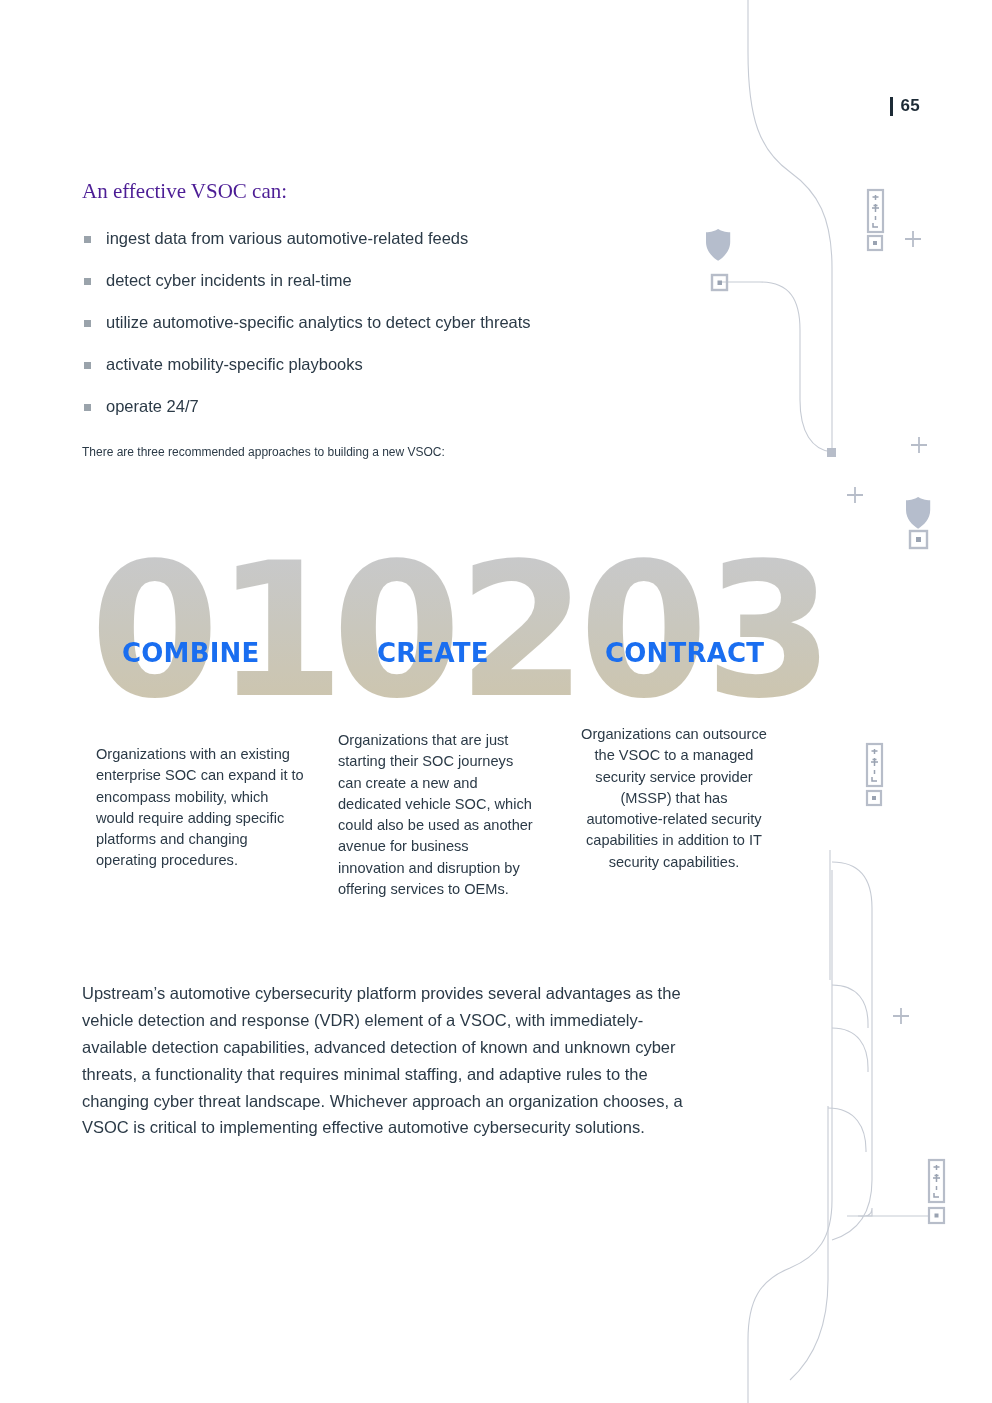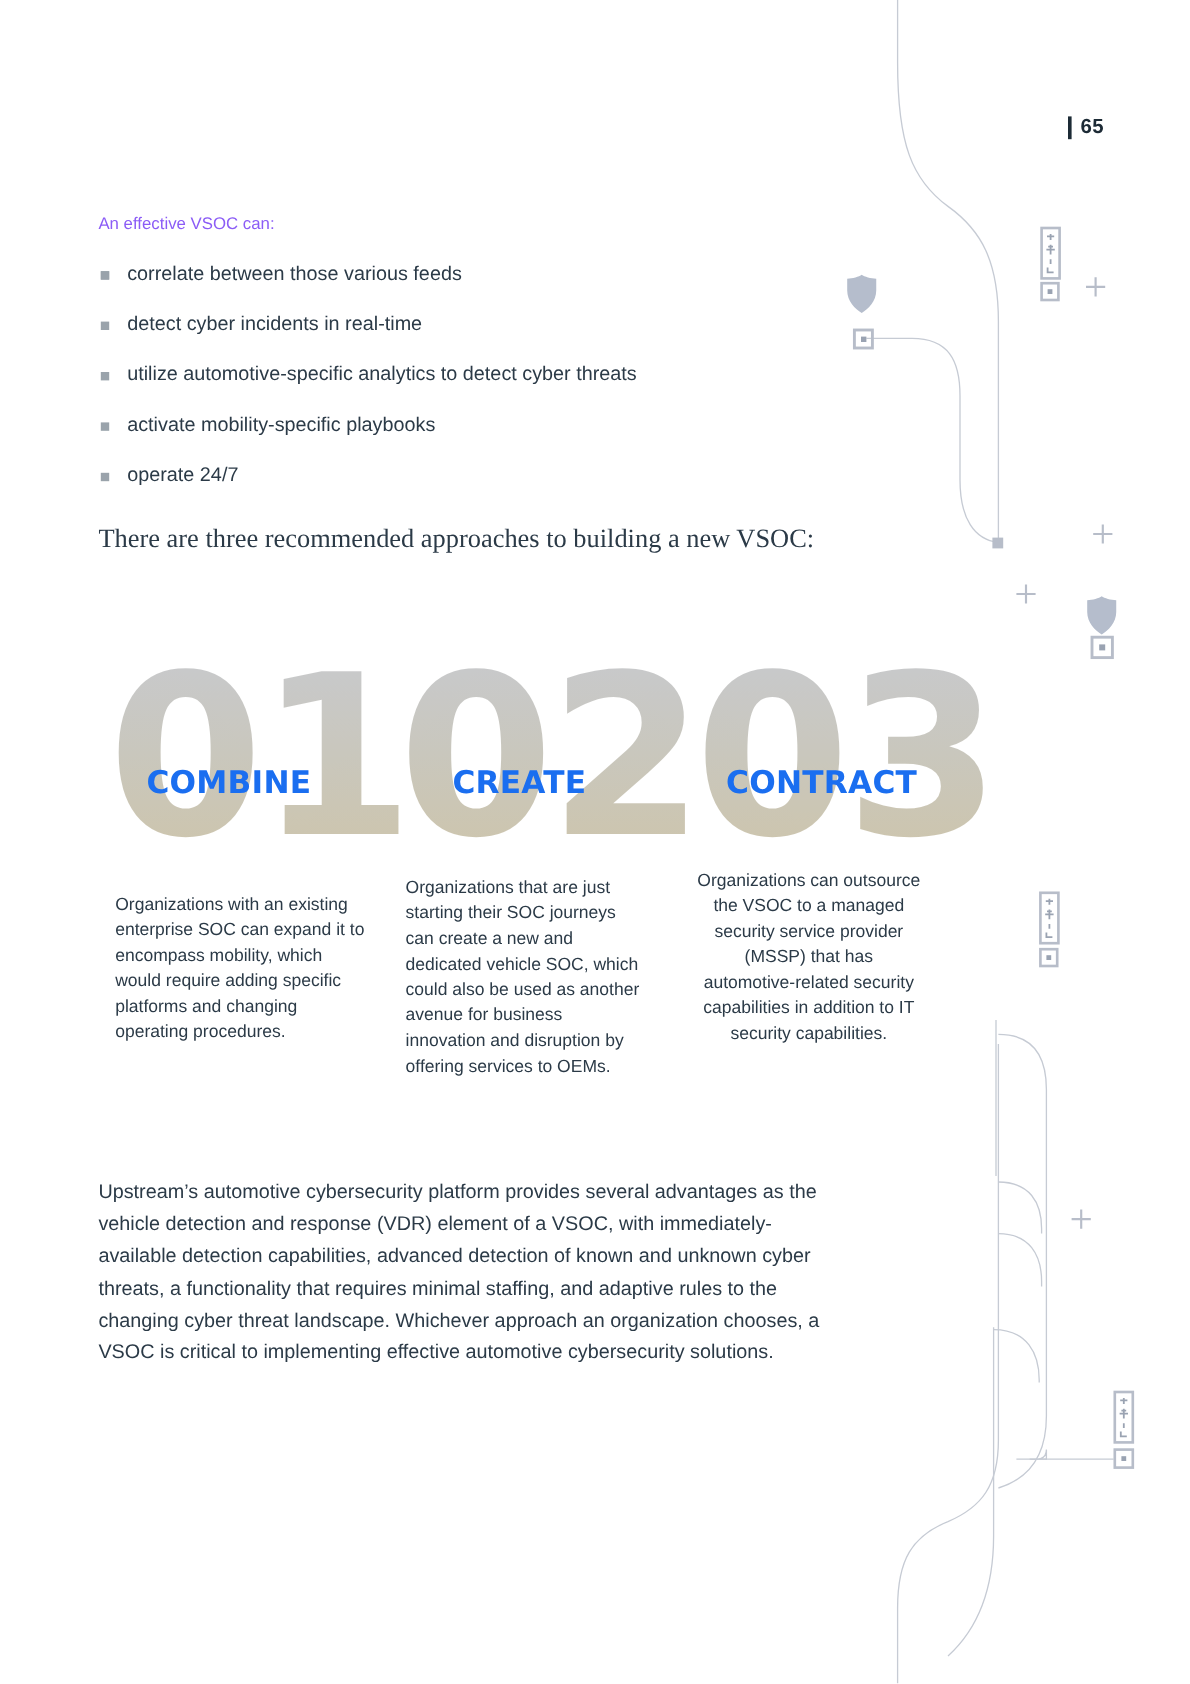--- a/index.html
+++ b/index.html
@@ -56,24 +56,25 @@
 
   
   .content {
     position: absolute;
     left: 82px;
     top: 176px;
     width: 640px;
   }
 
   .lead {
-    font-size: 14px;
+    font-size: 21px;
     line-height: 1.45;
-    color: #8b5cf6;
+    color: #4c1d95;
     margin: 0 0 22px 0;
+    font-family: Liberation Serif, serif;
   }
 
   ul.bullets {
     list-style: none;
     margin: 0;
     padding: 0;
   }
   ul.bullets li {
     position: relative;
     padding-left: 24px;
@@ -85,25 +86,24 @@
   ul.bullets li .sq {
     position: absolute;
     left: 2px;
     top: 8px;
     width: 7px;
     height: 7px;
     background: #9aa3ab;
   }
 
   .intro2 {
-    font-size: 22px;
+    font-size: 12px;
     line-height: 1.45;
     color: #2b3a47;
     margin: 26px 0 0 0;
-    font-family: Liberation Serif, serif;
   }
 
   
   .cards {
     position: absolute;
     left: 82px;
     top: 552px;
     width: 720px;
     height: 400px;
   }
@@ -257,24 +257,21 @@
     <span class="num">65</span>
   </div>
 
   <div class="content">
 
     <p class="lead">An effective VSOC can:</p>
 
     <ul class="bullets">
       <li>
         <span class="sq"></span>
-      </li>
-      <li>
-        <span class="sq"></span>
-        <span>correlate between those various feeds</span>
+        <span>ingest data from various automotive-related feeds</span>
       </li>
       <li>
         <span class="sq"></span>
         <span>detect cyber incidents in real-time</span>
       </li>
       <li>
         <span class="sq"></span>
         <span>utilize automotive-specific analytics to detect cyber threats</span>
       </li>
       <li>

